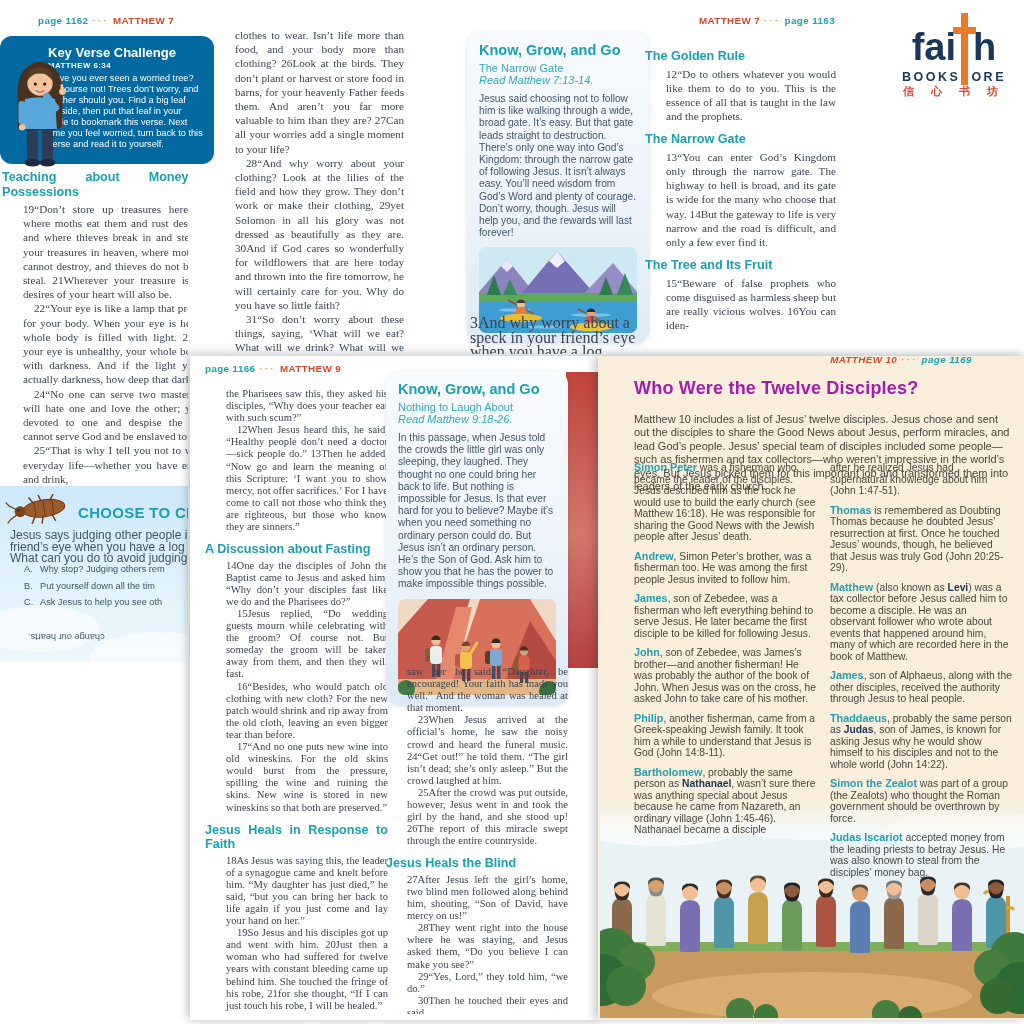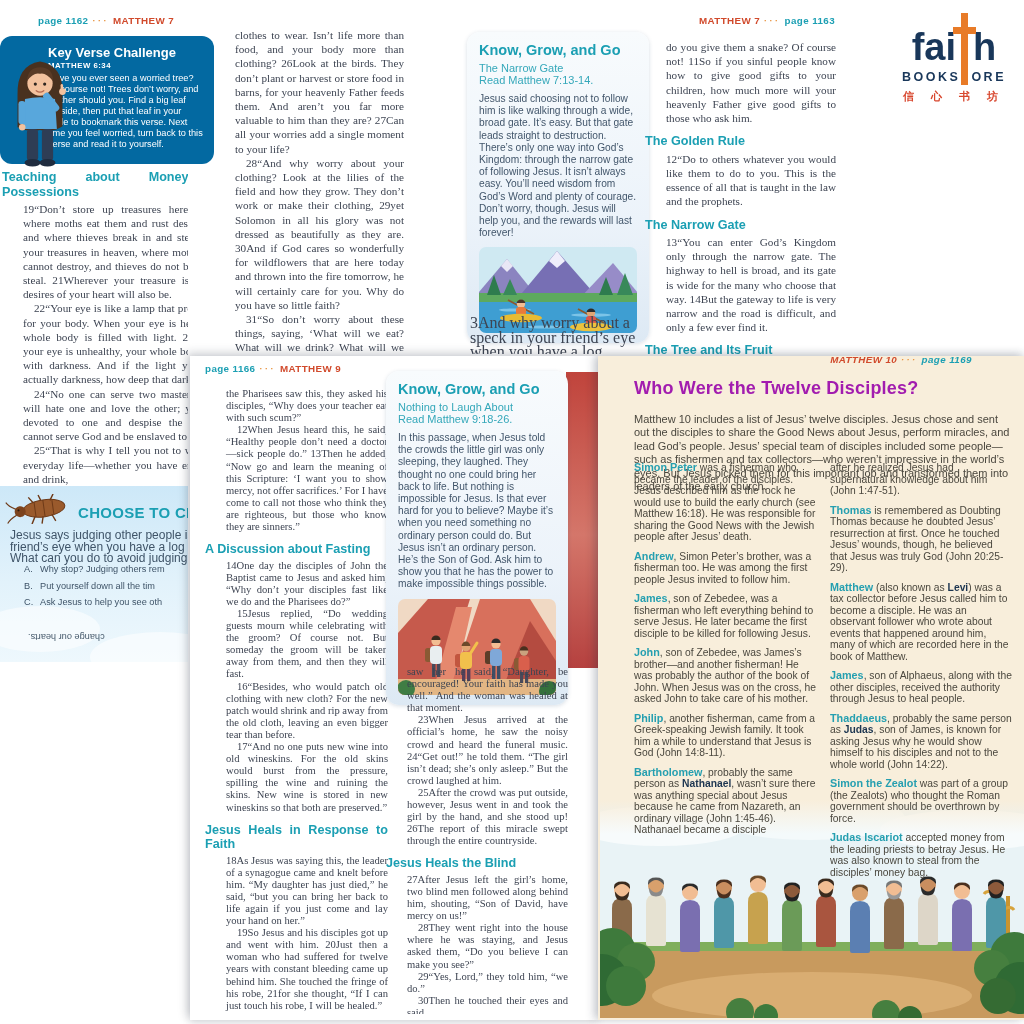--- a/index.html
+++ b/index.html
@@ -26,21 +26,21 @@
   .col h3.first{margin-top:0;}
   .c-lg{font-size:11.2px;line-height:14.2px;}
   .c-sm{font-size:10.6px;line-height:12.1px;}
   .inner-wide{width:238px;}
   
   .kgg{position:absolute;width:182px;background:linear-gradient(180deg,#f8fbfd 0%,#ecf3fa 60%,#dde9f4 100%);
        border-radius:13px;padding:10px 12px 10px 12px;box-sizing:border-box;
        box-shadow:0 1px 4px rgba(40,70,110,.18);}
   .kgg-title{font-size:14.5px;font-weight:bold;color:#1b9fb3;}
   .kgg-sub{font-size:11px;color:#35a8ba;margin-top:4px;}
-  .kgg-read{font-size:11px;color:#35a8ba;}
+  .kgg-read{font-size:11px;color:#35a8ba;font-style:italic;}
   .kgg-body{font-size:10.2px;line-height:12.2px;color:#42566b;margin-top:7px;}
   .kgg-img{margin-top:8px;border-radius:7px;overflow:hidden;line-height:0;}
   
   .choose{position:absolute;left:0;top:486px;width:188px;height:176px;overflow:hidden;
           background:linear-gradient(180deg,#cde8f8 0%,#e2f2fb 55%,#eef8fd 100%);}
   .cloud{position:absolute;background:#ffffff;opacity:.55;border-radius:50%;}
   .ch-head{position:absolute;left:78px;top:18px;font-size:15px;font-weight:bold;color:#1b9fb3;
            white-space:nowrap;letter-spacing:.3px;}
   .ch-lines{position:absolute;left:10px;top:44px;width:320px;font-size:12px;line-height:11.5px;color:#3f5468;}
   .ch-lines div{white-space:nowrap;}
@@ -72,21 +72,21 @@
         font-family:"Liberation Serif",serif;font-size:16px;line-height:14.5px;color:#3d4452;}
   
   .logo{position:absolute;left:888px;top:26px;width:132px;text-align:center;}
   .logo-word{font-weight:bold;font-size:38px;color:#19375a;line-height:38px;height:40px;
              display:flex;align-items:flex-end;justify-content:center;}
   .logo-cross{display:inline-block;position:relative;width:15px;height:38px;margin:0 1px;}
   .logo-cross::before{content:"";position:absolute;left:4px;top:-15px;width:7px;height:72px;background:#e87b28;}
   .logo-cross::after{content:"";position:absolute;left:-4px;top:-1px;width:23px;height:7px;background:#e87b28;}
   .logo-books{font-weight:bold;font-size:12.5px;color:#19375a;letter-spacing:2.5px;margin-top:4px;
               display:flex;justify-content:center;gap:11px;position:relative;z-index:1;}
-  .logo-cn{font-size:11px;color:#d8472e;letter-spacing:7px;margin-top:5px;font-weight:bold;}
+  .logo-cn{font-size:11px;color:#d8472e;letter-spacing:7px;font-weight:bold;}
 </style>
 </head>
 <body>
 
 <div class="canvas">
 
   <div class="hdr" style="left:38px;top:15px;">
     <span class="hp">page 1162</span><span class="dots">···</span><span class="hb">MATTHEW 7</span>
   </div>
   <div class="hdr" style="left:645px;top:15px;width:190px;text-align:right;">
@@ -172,21 +172,20 @@
           <ellipse cx="0" cy="5" rx="21" ry="4.2" fill="#edc23c"></ellipse>
         </g>
       </svg>
     </div>
   </div>
   <div class="frag">
     <p style="margin:0;">3And why worry about a speck in your friend’s eye when you have a log</p>
   </div>
 
   <div class="col c-lg" style="left:645px;top:40px;width:191px;height:314px;">
-    <p>do you give them a snake? Of course not! 11So if you sinful people know how to give good gifts to your children, how much more will your heavenly Father give good gifts to those who ask him.</p>
     <h3>The Golden Rule</h3>
     <p>12“Do to others whatever you would like them to do to you. This is the essence of all that is taught in the law and the prophets.</p>
     <h3>The Narrow Gate</h3>
     <p>13“You can enter God’s Kingdom only through the narrow gate. The highway to hell is broad, and its gate is wide for the many who choose that way. 14But the gateway to life is very narrow and the road is difficult, and only a few ever find it.</p>
     <h3>The Tree and Its Fruit</h3>
     <p>15“Beware of false prophets who come disguised as harmless sheep but are really vicious wolves. 16You can iden-</p>
   </div>
 
   <div class="logo">
     <div class="logo-word">

